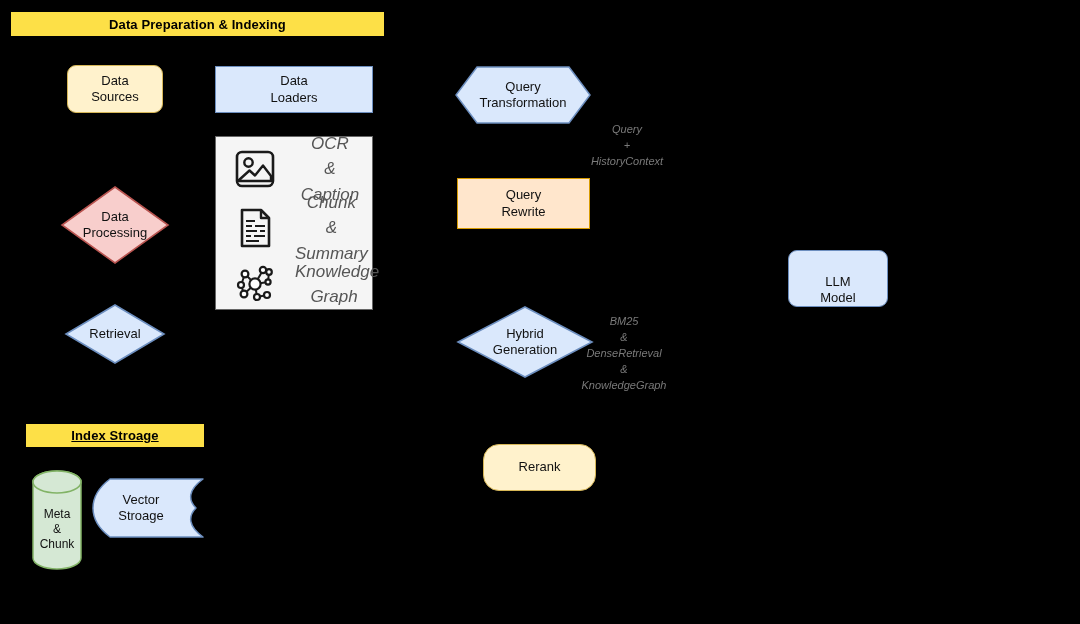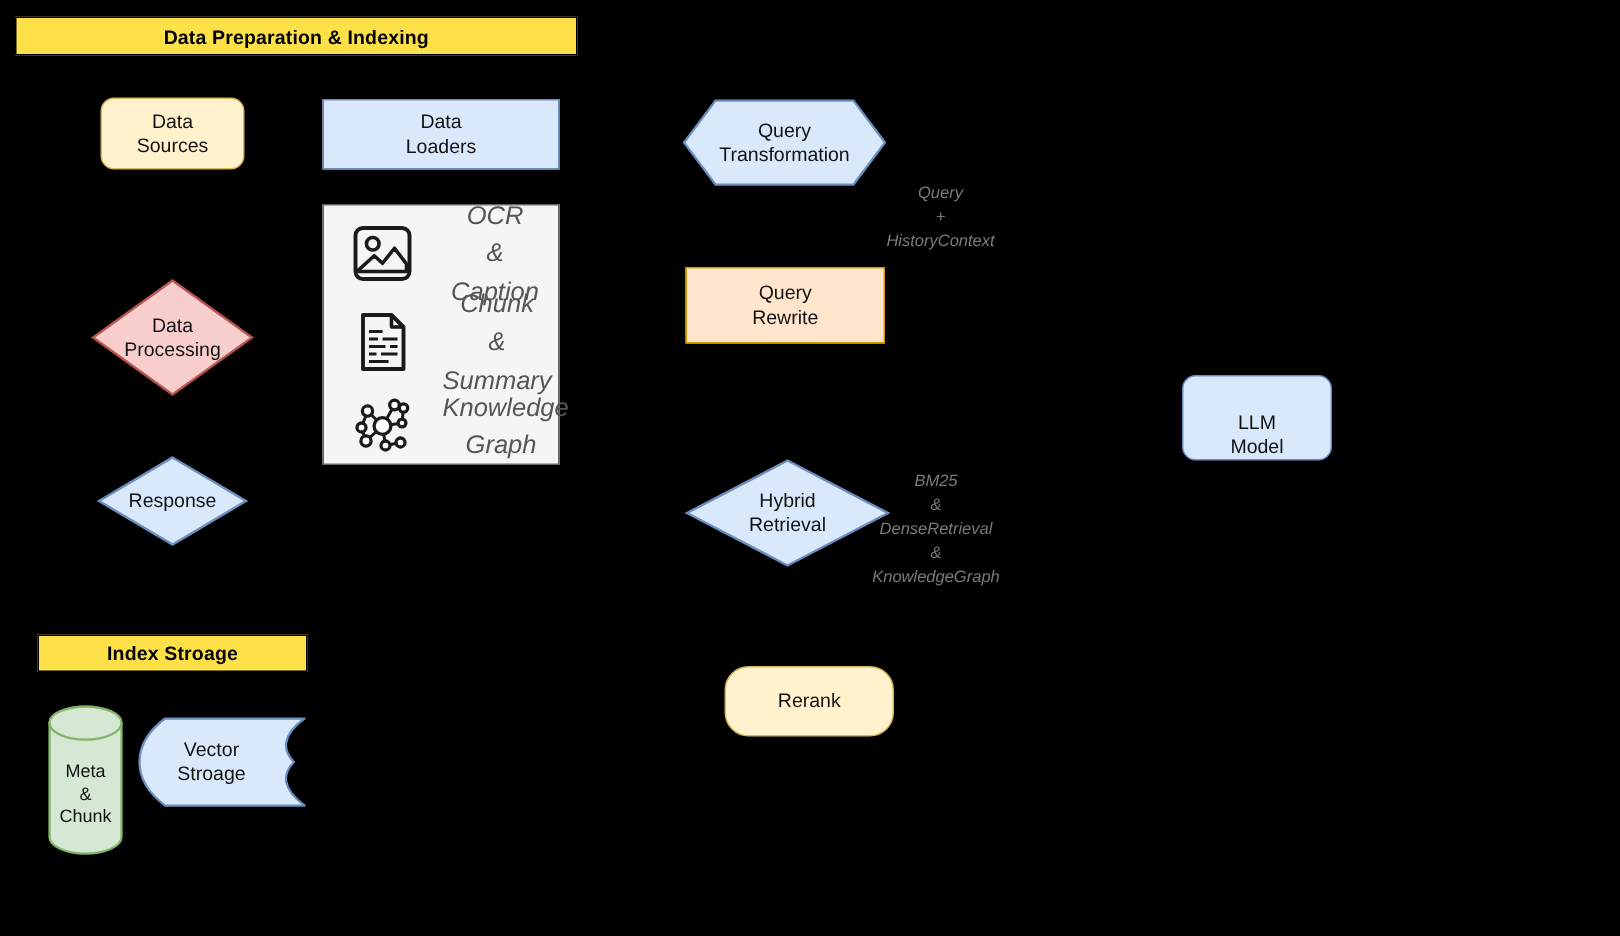--- a/index.html
+++ b/index.html
@@ -145,24 +145,24 @@
       <polygon points="55,2 108,40 55,78 2,40" fill="#f8cecc" stroke="#b85450" stroke-width="1.6"></polygon>
     </svg>
     <span class="txt">Data
 Processing</span>
   </div>
 
   <div class="shape" style="left:64px;top:303px;width:102px;height:62px;">
     <svg viewBox="0 0 102 62" width="102" height="62">
       <polygon points="51,2 100,31 51,60 2,31" fill="#dae8fc" stroke="#6c8ebf" stroke-width="1.6"></polygon>
     </svg>
-    <span class="txt">Response</span>
-  </div>
-
-  <div class="hdr" style="left:25px;top:423px;width:180px;height:25px;">
+    <span class="txt">Retrieval</span>
+  </div>
+
+  <div class="hdr" style="left:25px;top:423px;width:180px;height:25px;text-decoration:underline;">
     <span>Index Stroage</span>
   </div>
 
   <div class="shape" style="left:32px;top:470px;width:50px;height:100px;">
     <svg viewBox="0 0 50 100" width="50" height="100">
       <path d="M1 12 a24 11 0 0 1 48 0 V88 a24 11 0 0 1 -48 0 Z" fill="#d5e8d4" stroke="#82b366" stroke-width="1.5"></path>
       <ellipse cx="25" cy="12" rx="24" ry="11" fill="#d5e8d4" stroke="#82b366" stroke-width="1.5"></ellipse>
     </svg>
     <span class="txt" style="font-size:12px;padding-top:18px;box-sizing:border-box;">Meta
 &amp;
@@ -192,21 +192,21 @@
   <div class="node rect fill-orange" style="left:457px;top:178px;width:133px;height:51px;">
     <span class="lbl">Query
 Rewrite</span>
   </div>
 
   <div class="shape" style="left:456px;top:305px;width:138px;height:74px;">
     <svg viewBox="0 0 138 74" width="138" height="74">
       <polygon points="69,2 136,37 69,72 2,37" fill="#dae8fc" stroke="#6c8ebf" stroke-width="1.6"></polygon>
     </svg>
     <span class="txt">Hybrid
-Retrieval</span>
+Generation</span>
   </div>
 
   <div class="edgelbl" style="left:565px;top:314px;width:118px;">BM25
 &amp;
 DenseRetrieval
 &amp;
 KnowledgeGraph</div>
 
   <div class="node rrect fill-yellow" style="left:483px;top:444px;width:113px;height:47px;border-radius:16px;">
     <span class="lbl">Rerank</span>

